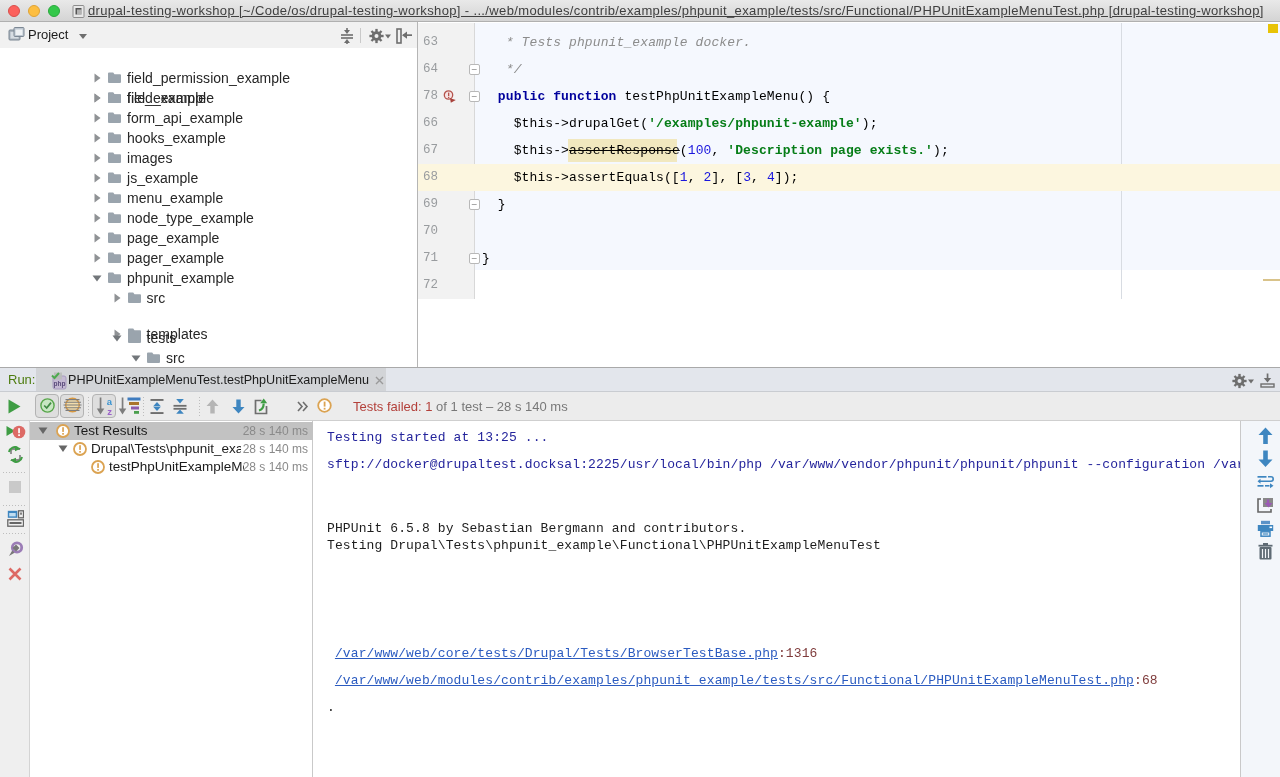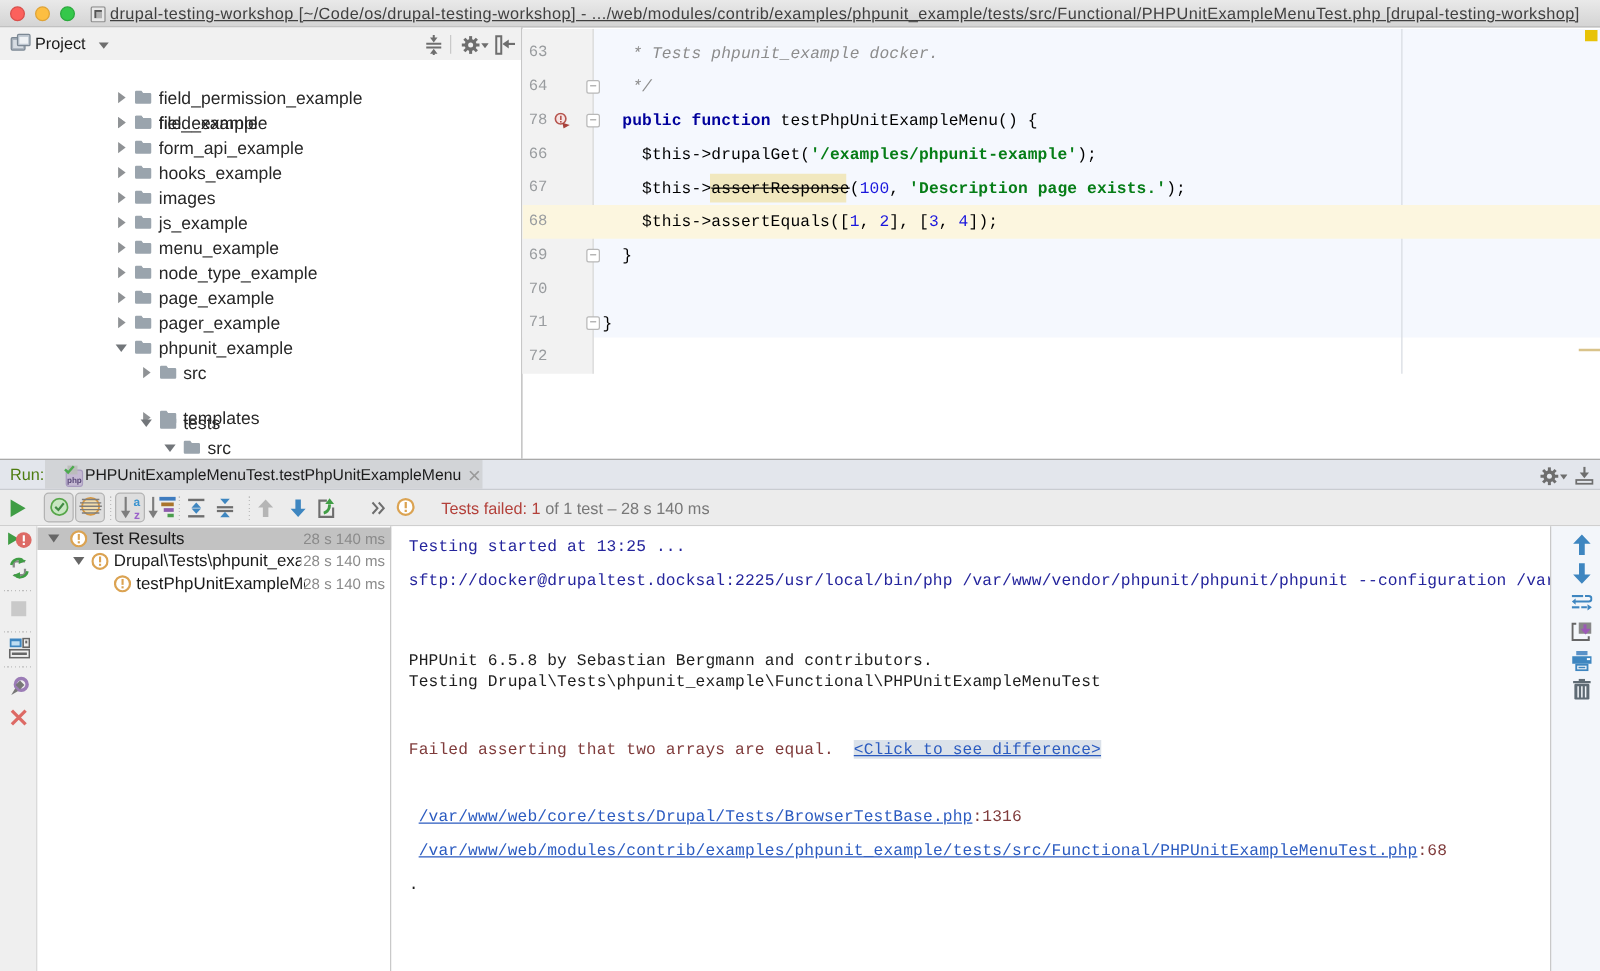--- a/index.html
+++ b/index.html
@@ -466,21 +466,20 @@
       <rect x="6.2" y="9" width="1.7" height="1.7" fill="#dba352"></rect>
     </svg>
     <div class="ttxt trunc2" style="top:38px; left:79px;">testPhpUnitExampleMe</div>
     <div class="ttime" style="top:39px;">28 s 140 ms</div>
   </div>
   <div id="console" class="abs">
     <div class="conline blue" style="top:3px;">Testing started at 13:25 ...</div>
     <div class="conline blue" style="top:30px;">sftp://docker@drupaltest.docksal:2225/usr/local/bin/php /var/www/vendor/phpunit/phpunit/phpunit --configuration /var/www/web/core/phpunit.xml.dist</div>
     <div class="conline" style="top:57px;margin-top:37px;">PHPUnit 6.5.8 by Sebastian Bergmann and contributors.</div>
     <div class="conline" style="top:111px;">Testing Drupal\Tests\phpunit_example\Functional\PHPUnitExampleMenuTest</div>
-    <div class="conline maroon" style="top:165px;">Failed asserting that two arrays are equal.  <span class="clink" style="background:#dbe2ea;">&lt;Click to see difference&gt;</span></div>
     <div class="conline" style="top:219px;"> <span class="clink">/var/www/web/core/tests/Drupal/Tests/BrowserTestBase.php</span><span class="maroon">:1316</span></div>
     <div class="conline" style="top:246px;"> <span class="clink">/var/www/web/modules/contrib/examples/phpunit_example/tests/src/Functional/PHPUnitExampleMenuTest.php</span><span class="maroon">:68</span></div>
     <div class="conline" style="top:273px;">.</div>
   </div>
   <div id="con-rail" class="abs">
     <svg class="abs" style="top:6px; left:17px;" width="15" height="18" viewBox="0 0 15 18">
       <polygon points="7.5,0.5 14.5,8 9.8,8 9.8,17 5.2,17 5.2,8 0.5,8" fill="#3e86c0"></polygon>
     </svg>
     <svg class="abs" style="top:29px; left:17px;" width="15" height="18" viewBox="0 0 15 18">
       <polygon points="7.5,17 14.5,9.5 9.8,9.5 9.8,0.5 5.2,0.5 5.2,9.5 0.5,9.5" fill="#3e86c0"></polygon>

